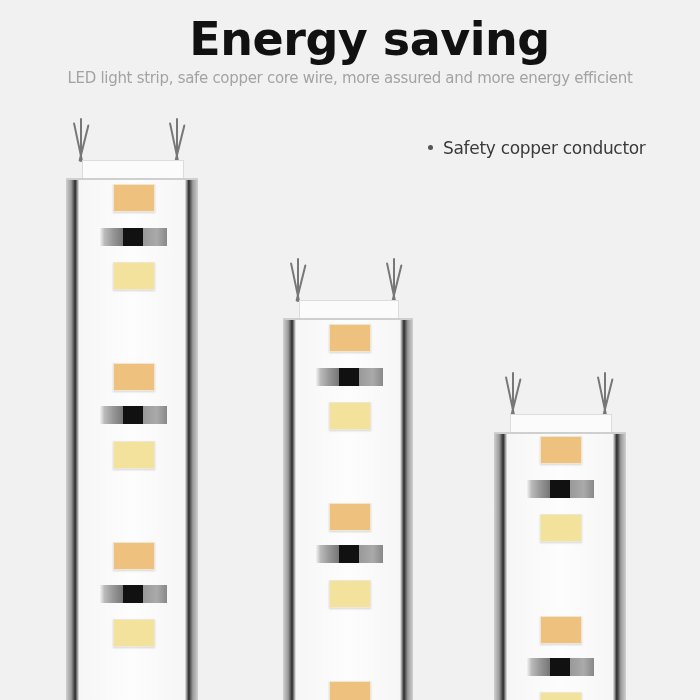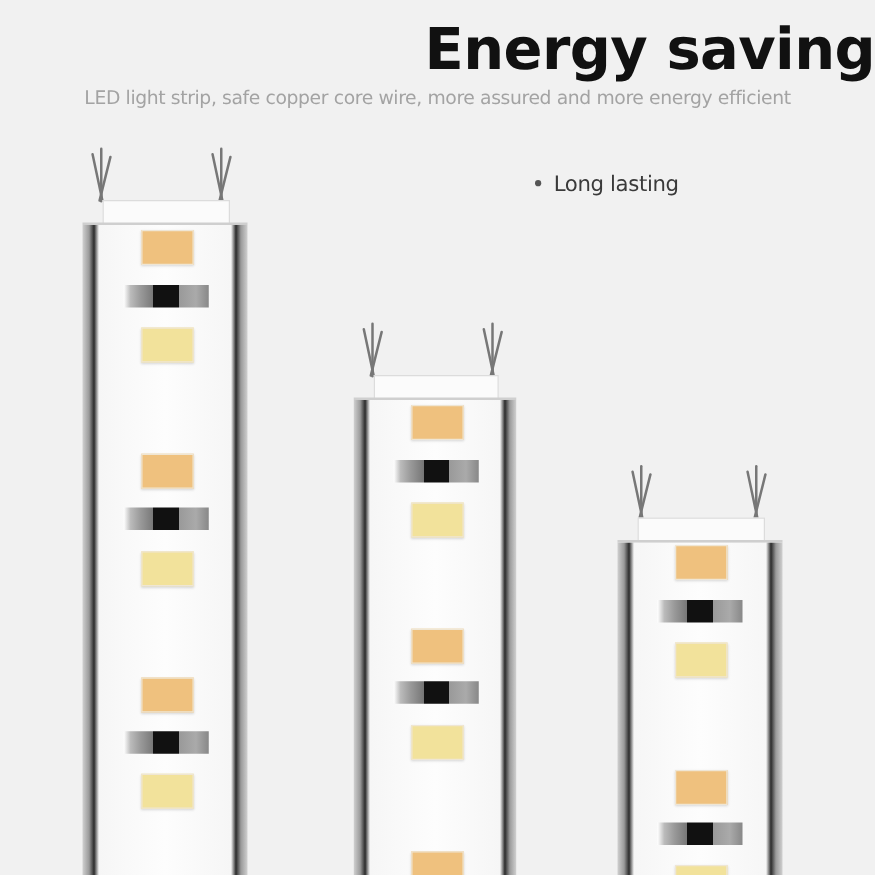--- a/index.html
+++ b/index.html
@@ -2,21 +2,21 @@
 <html><head>
 <meta charset="utf-8">
 <style>
   html, body { margin:0; padding:0; }
   body {
     width:700px; height:700px; overflow:hidden; position:relative;
     background:#f1f1f1;
     font-family:"DejaVu Sans", sans-serif;
   }
   .title {
-    position:absolute; left:0; right:0; top:12px; text-align:right;
+    position:absolute; left:0; right:0; top:12px; text-align:center;
     font-size:46px; font-weight:bold; color:#111; letter-spacing:-0.5px;margin-left:39px;
   }
   .subtitle {
     position:absolute; left:0; right:0; top:69px; text-align:center;
     font-size:15px; color:#a3a3a3; letter-spacing:-0.3px;
   }
   .features { position:absolute; left:428px; top:137px; margin:0; padding:0; list-style:none; }
   .features li {
     font-size:17px; color:#3a3a3a; height:32px; line-height:22px; letter-spacing:-0.3px;
   }
@@ -37,21 +37,21 @@
   .led.cool { background:#f2e29b; }
   .res { position:absolute; background:linear-gradient(90deg,#fff 0,#bbb 8%,#999 20%,#777 35%,#111 35%,#111 65%,#999 65%,#aaa 85%,#888 100%); }
 </style>
 </head>
 <body>
 
 <div class="title">Energy saving</div>
 <div class="subtitle">LED light strip, safe copper core wire, more assured and more energy efficient</div>
 
 <ul class="features">
-  <li><span class="bullet"></span><span>Long lasting</span></li>
+  <li><span class="bullet"></span><span>Safety copper conductor</span></li>
 </ul>
 
 <div class="strip" style="left:66px; top:114px; width:132px; height:586px;">
   <div class="wire" style="left:8px; top:2px;">
       <i style="left:3px;height:40px;transform:rotate(-12deg)"></i>
       <i style="left:6px;height:44px"></i>
       <i style="left:9px;height:38px;transform:rotate(14deg)"></i>
     </div>
   <div class="wire" style="left:104px; top:2px;">
       <i style="left:3px;height:40px;transform:rotate(-12deg)"></i>

